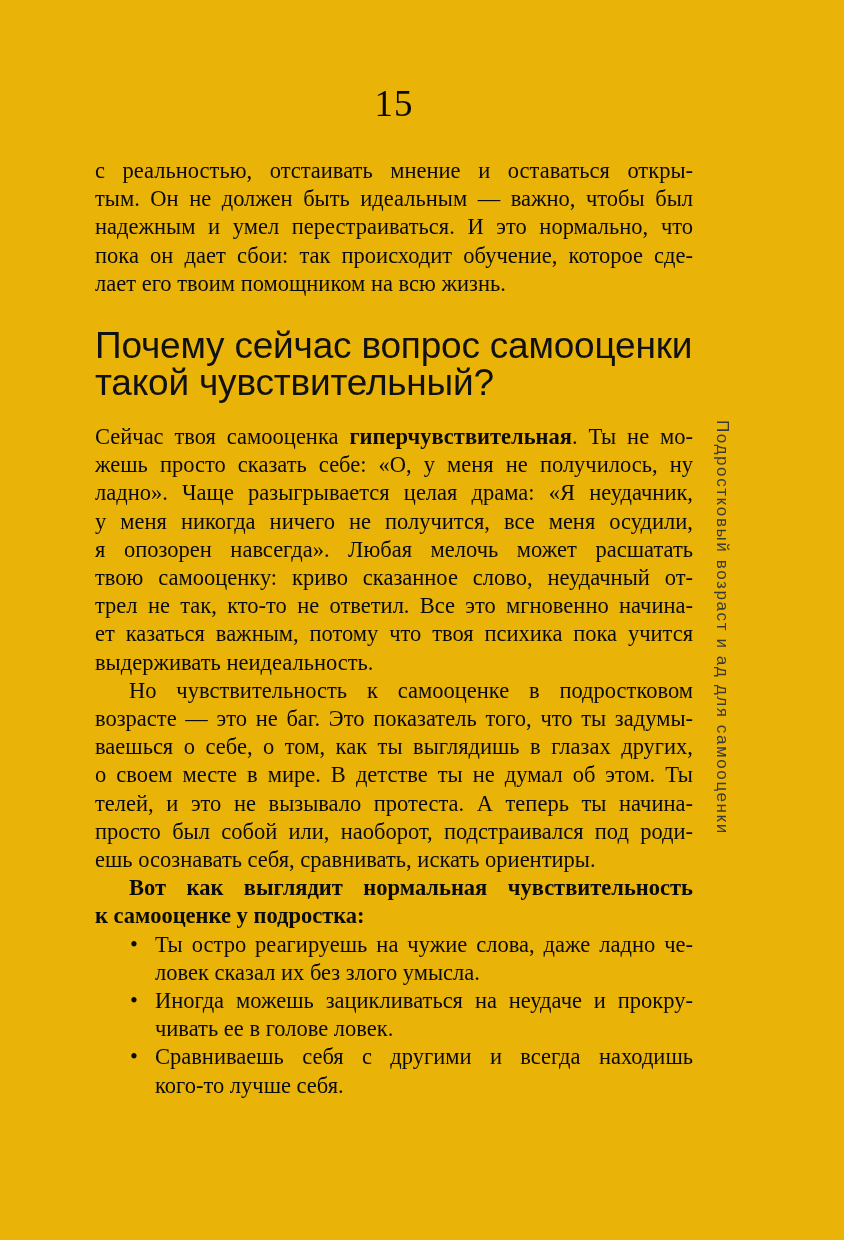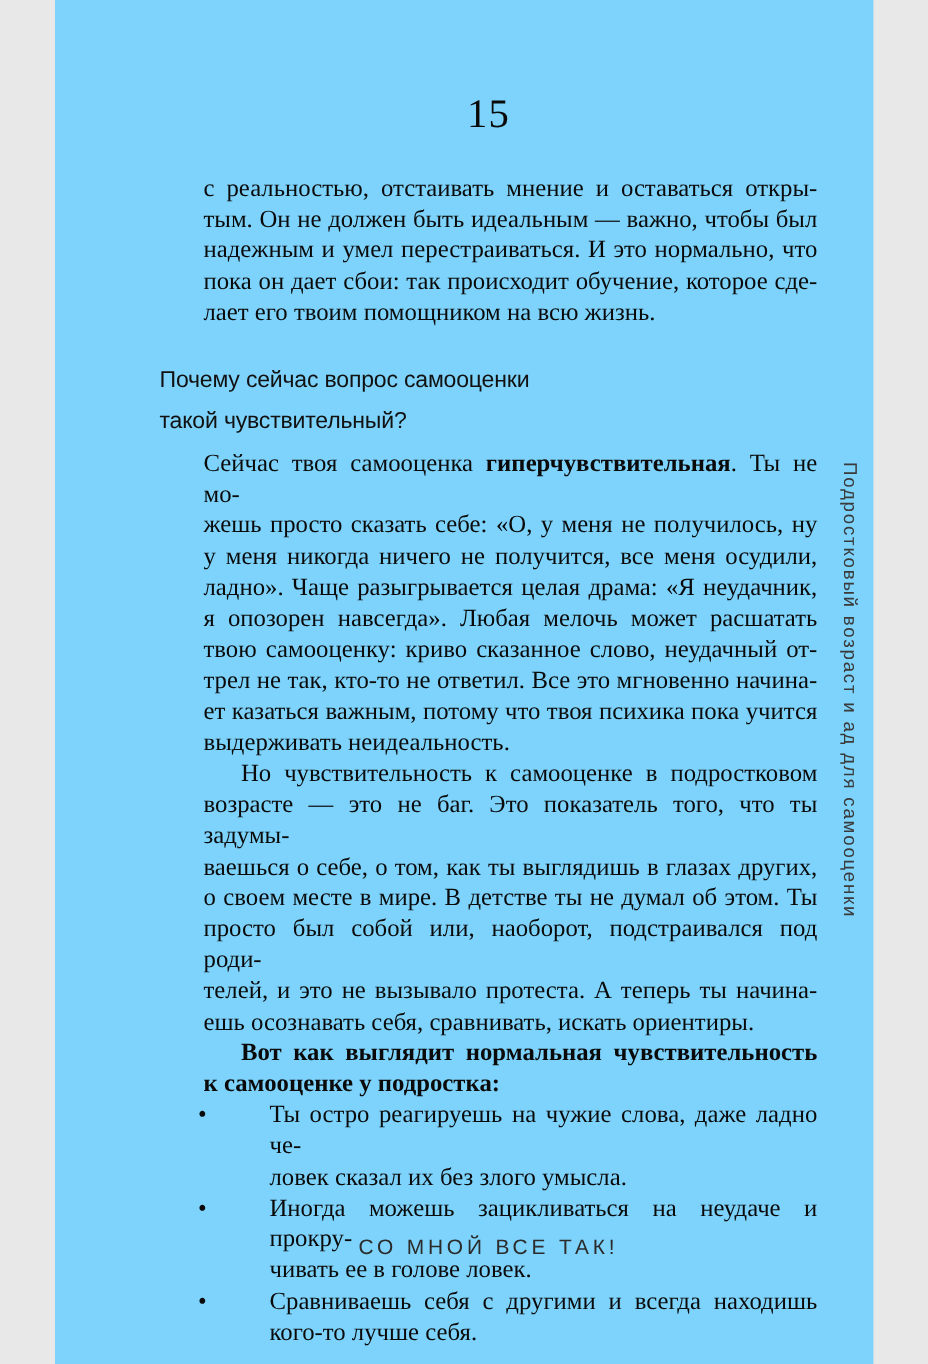--- a/index.html
+++ b/index.html
@@ -1,42 +1,42 @@
 <!DOCTYPE html>
 <html><head>
 <meta charset="utf-8">
 <style>
   html,body{margin:0;padding:0;background:#e8e8e8;}
   .page{
     position:relative;
-    width:744px;height:1240px;
-    background:#7dd3fc;
+    width:844px;height:1240px;
+    background:#eab308;
     font-family:"Liberation Serif",serif;
     color:#0a0a0a;
     overflow:hidden;
     margin:0 auto;
   }
   .pagenum{
     position:absolute;top:82px;left:95px;width:598px;
     text-align:center;font-size:37px;font-weight:400;letter-spacing:1px;
   }
   .column{position:absolute;left:95px;top:157px;width:598px;}
   .para{margin:0;}
   .line{
     font-size:22.5px;line-height:28.2px;
-    text-align:justify;text-align-last:justify;margin-left:40px;
+    text-align:justify;text-align-last:justify;
   }
   .line.last{text-align-last:left;}
   .line.indent{padding-left:34px;}
   .b{font-weight:bold;}
   .para.boldpara .line{font-weight:bold;}
   .heading{
-    margin:29px 0 6px 0;
+    margin:29px 0 22px 0;
     font-family:"Liberation Sans",sans-serif;
-    font-weight:400;font-size:21px;color:#111;
+    font-weight:400;font-size:37px;color:#111;
     letter-spacing:-0.2px;
   }
   .hline{line-height:37px;}
   .bullets{margin:0;}
   .bullet-item{position:relative;padding-left:60px;}
   .bullet-marker{
     position:absolute;left:35px;top:0;
     font-size:22.5px;line-height:28.2px;
   }
   .margin-title{
@@ -71,36 +71,36 @@
     </div>
 
     <h1 class="heading">
       <div class="hline">Почему сейчас вопрос самооценки</div>
       <div class="hline">такой чувствительный?</div>
     </h1>
 
     <div class="para">
       <div class="line"><span>Сейчас твоя самооценка</span> <span class="b">гиперчувствительная</span><span>. Ты не мо-</span></div>
       <div class="line">жешь просто сказать себе: «О, у меня не получилось, ну</div>
+      <div class="line">ладно». Чаще разыгрывается целая драма: «Я неудачник,</div>
       <div class="line">у меня никогда ничего не получится, все меня осудили,</div>
-      <div class="line">ладно». Чаще разыгрывается целая драма: «Я неудачник,</div>
       <div class="line">я опозорен навсегда». Любая мелочь может расшатать</div>
       <div class="line">твою самооценку: криво сказанное слово, неудачный от-</div>
       <div class="line">трел не так, кто-то не ответил. Все это мгновенно начина-</div>
       <div class="line">ет казаться важным, потому что твоя психика пока учится</div>
       <div class="line last">выдерживать неидеальность.</div>
     </div>
 
     <div class="para">
       <div class="line indent">Но чувствительность к самооценке в подростковом</div>
       <div class="line">возрасте — это не баг. Это показатель того, что ты задумы-</div>
       <div class="line">ваешься о себе, о том, как ты выглядишь в глазах других,</div>
       <div class="line">о своем месте в мире. В детстве ты не думал об этом. Ты</div>
+      <div class="line">телей, и это не вызывало протеста. А теперь ты начина-</div>
       <div class="line">просто был собой или, наоборот, подстраивался под роди-</div>
-      <div class="line">телей, и это не вызывало протеста. А теперь ты начина-</div>
       <div class="line last">ешь осознавать себя, сравнивать, искать ориентиры.</div>
     </div>
 
     <div class="para boldpara">
       <div class="line indent">Вот как выглядит нормальная чувствительность</div>
       <div class="line last">к самооценке у подростка:</div>
     </div>
 
     <div class="bullets">
       <div class="bullet-item">
@@ -117,15 +117,14 @@
         <span class="bullet-marker">•</span>
         <div class="line">Сравниваешь себя с другими и всегда находишь</div>
         <div class="line last">кого-то лучше себя.</div>
       </div>
     </div>
 
   </div>
 
   <div class="margin-title">Подростковый возраст и ад для самооценки</div>
 
-  <div class="footer">СО МНОЙ ВСЕ ТАК!</div>
 
 </div>
 
 </body></html>

